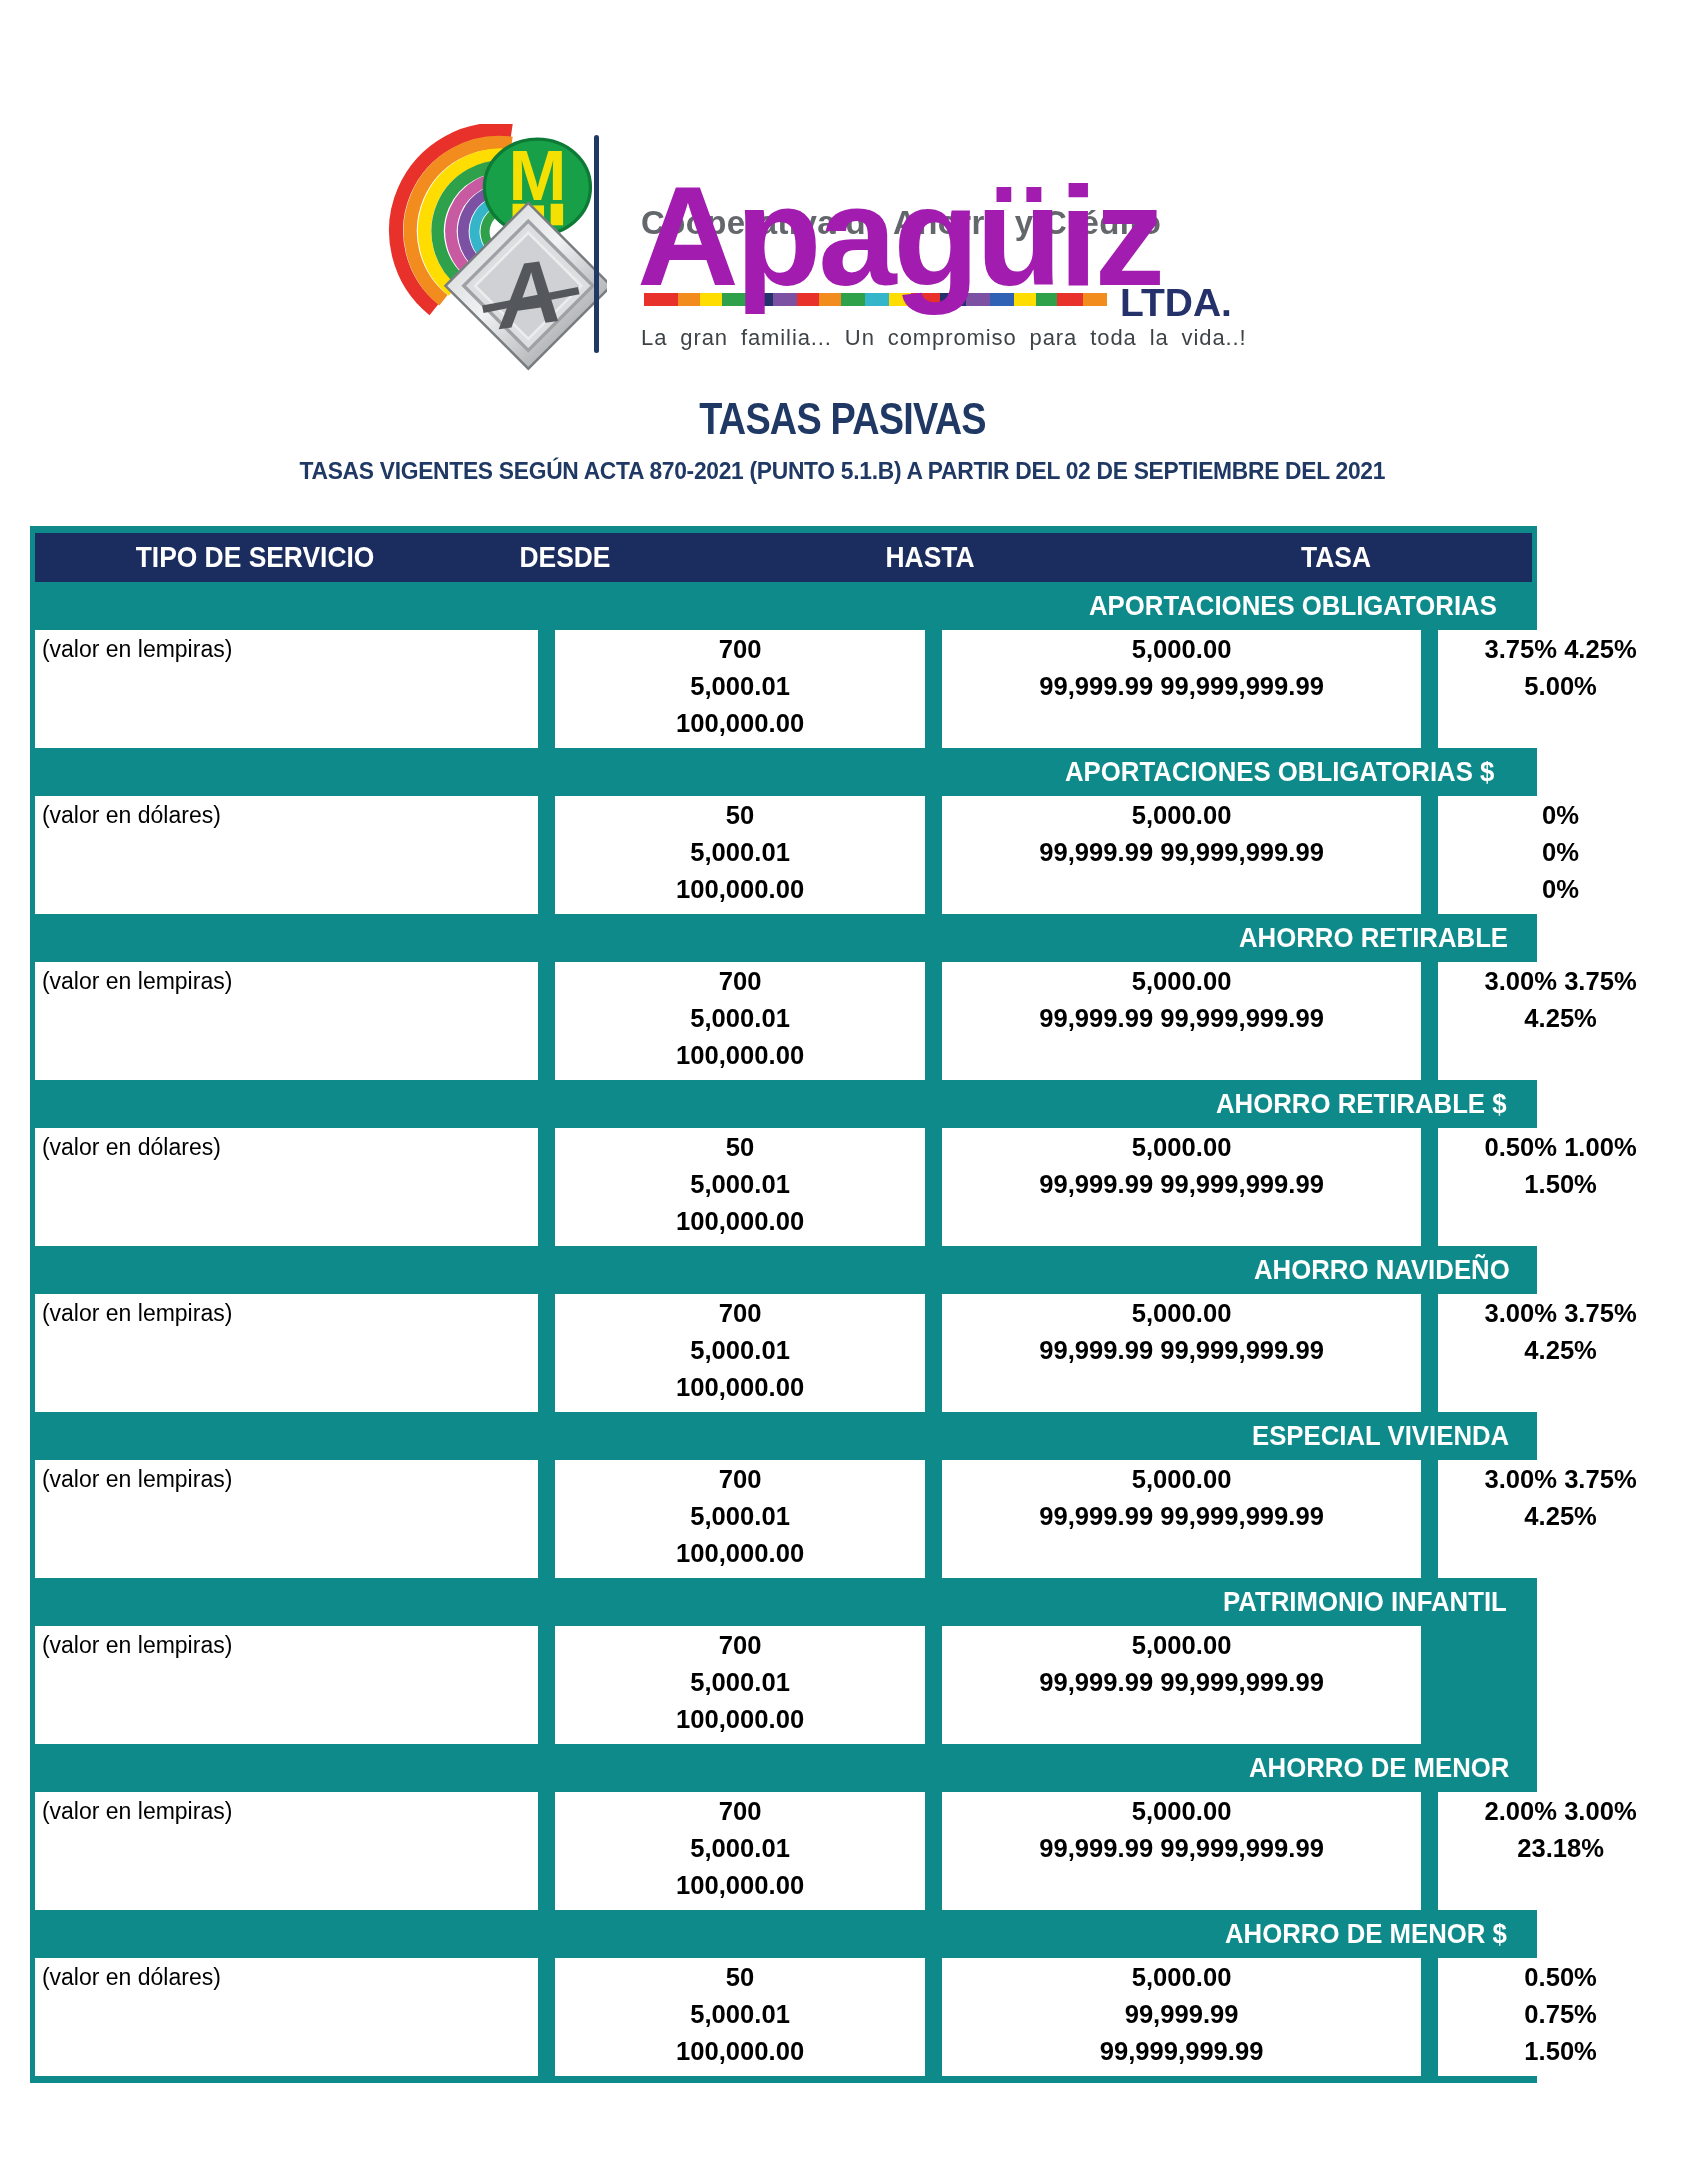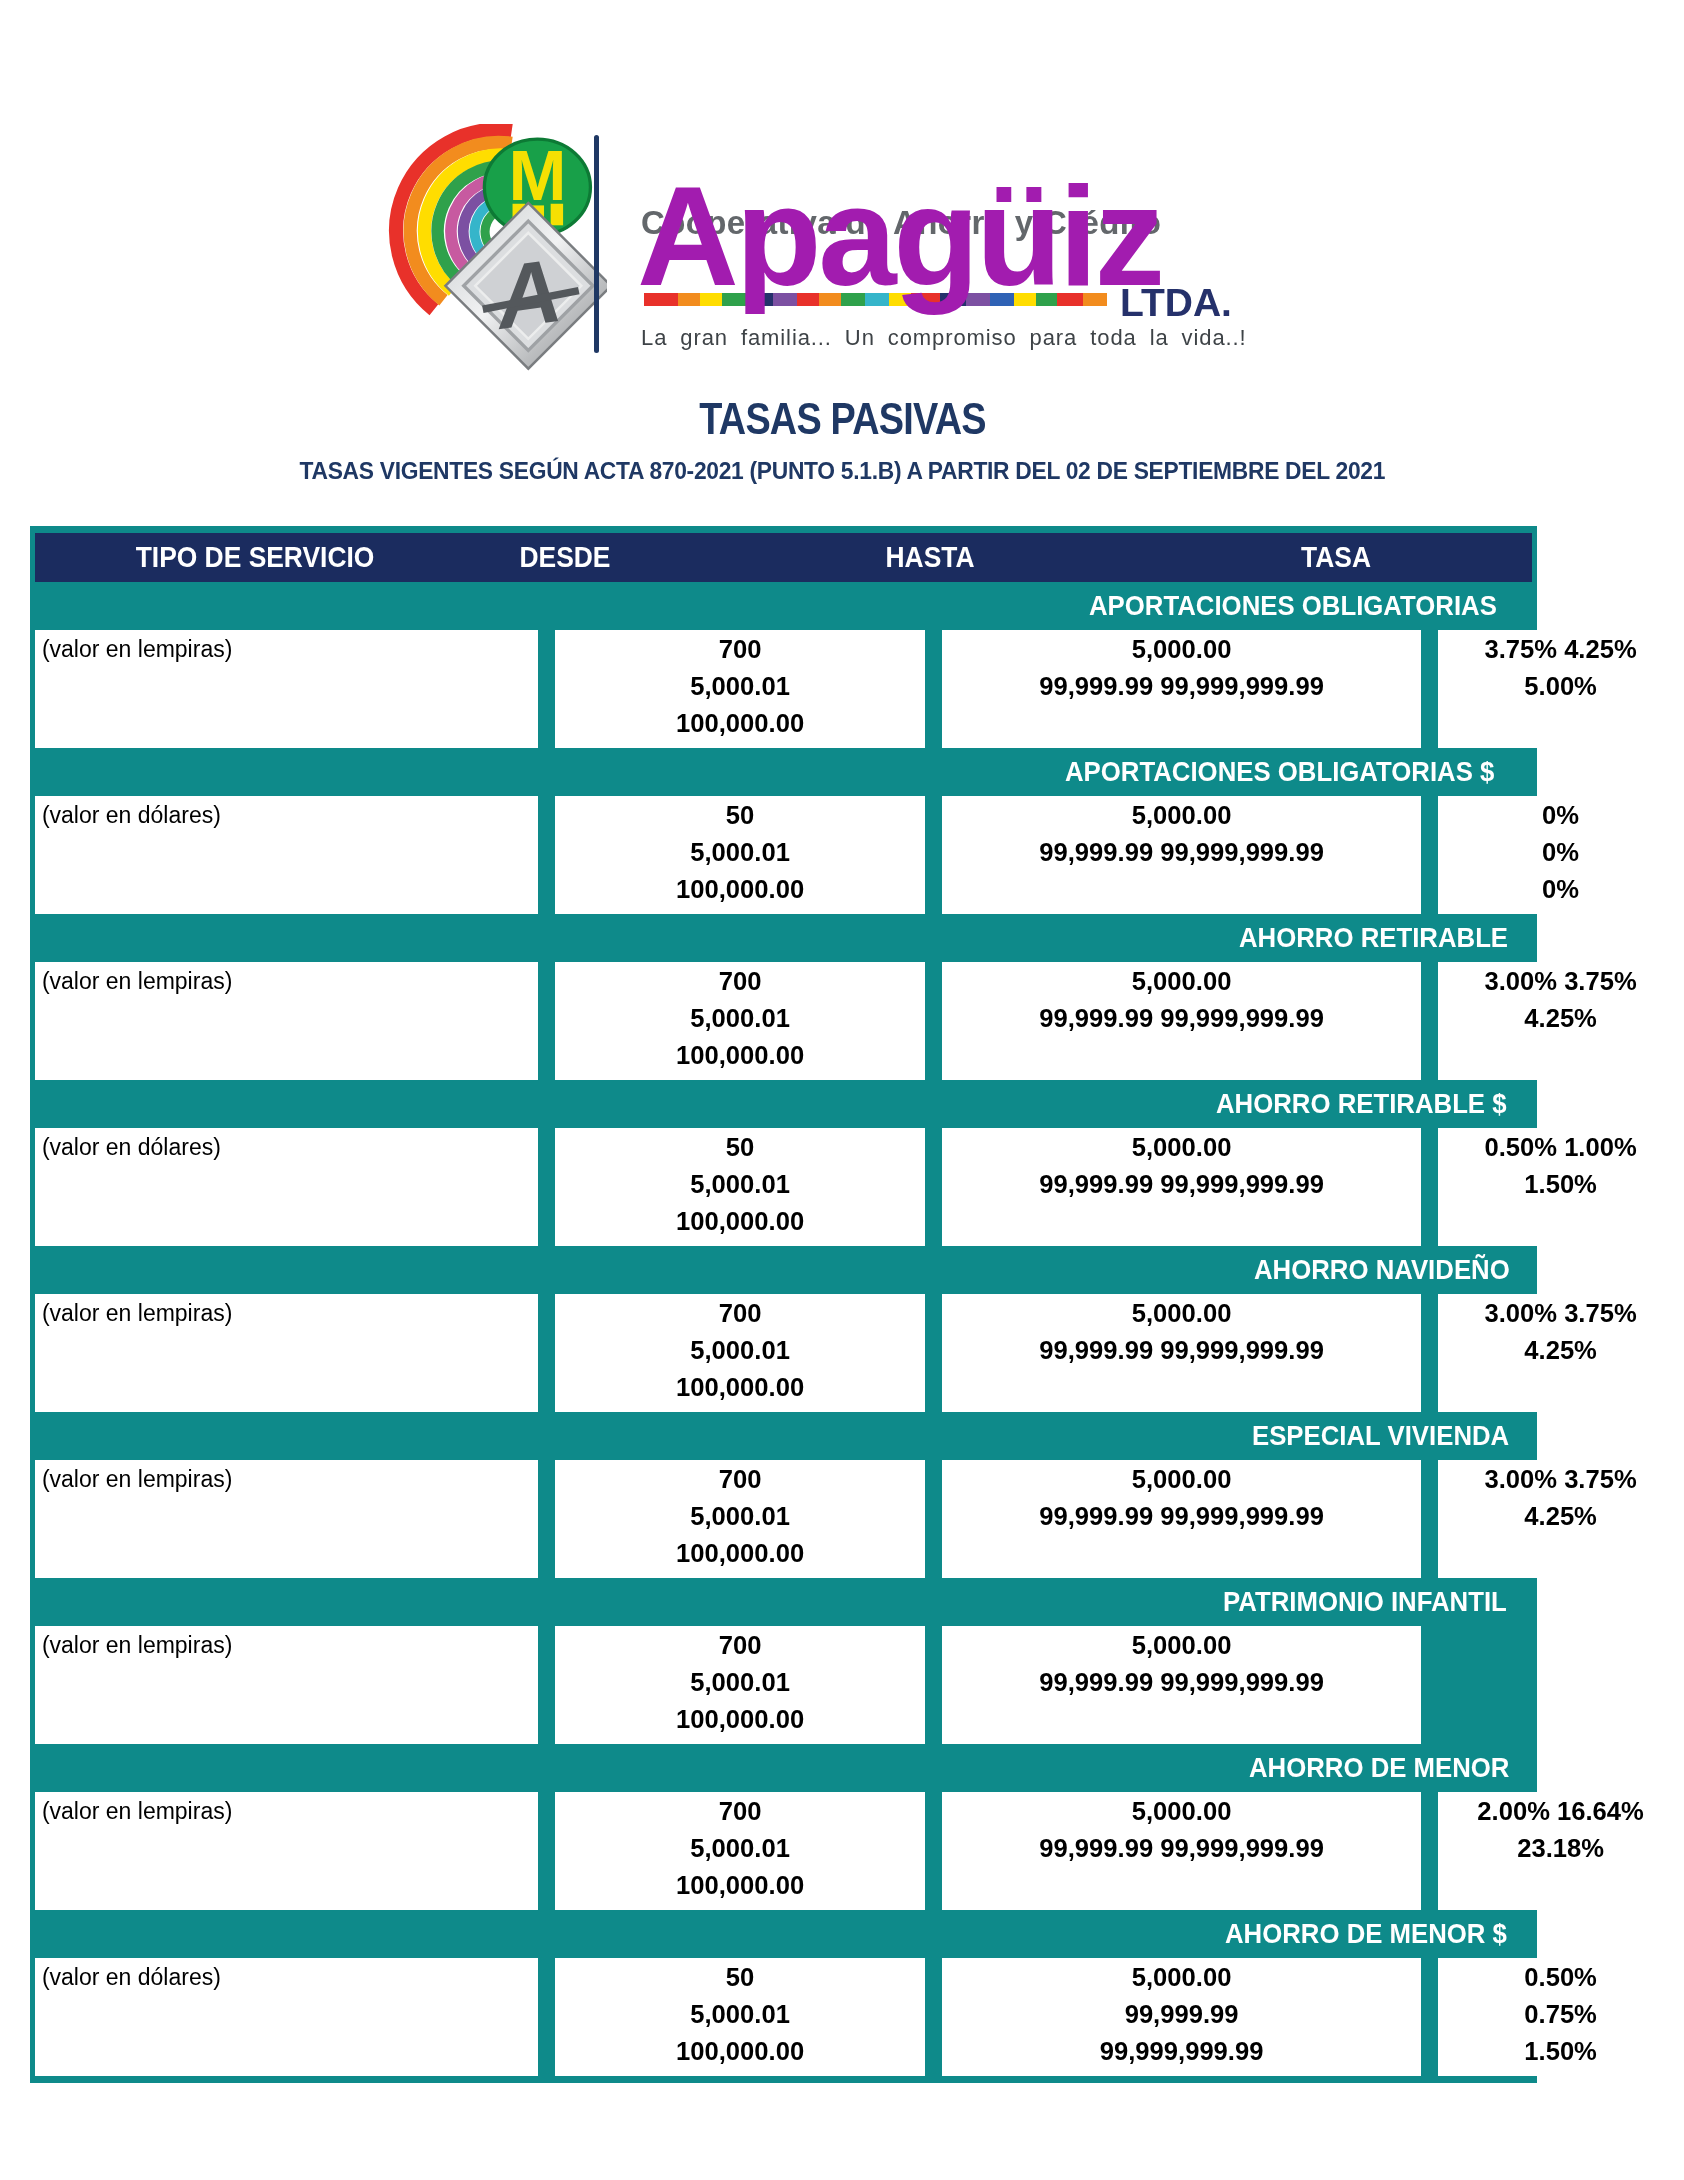--- a/index.html
+++ b/index.html
@@ -309,21 +309,21 @@
       <div class="cell">
               <div class="line">700</div>
               <div class="line">5,000.01</div>
               <div class="line">100,000.00</div>
             </div>
       <div class="cell">
               <div class="line">5,000.00</div>
               <div class="line">99,999.99 99,999,999.99</div>
             </div>
       <div class="cell">
-              <div class="line">2.00% 16.64%</div>
+              <div class="line">2.00% 3.00%</div>
               <div class="line">23.18%</div>
             </div>
     </div>
   </div>
 
   <div class="section">
     <div class="band">
       <span class="band-label cond">AHORRO DE MENOR $</span>
     </div>
     <div class="row">

